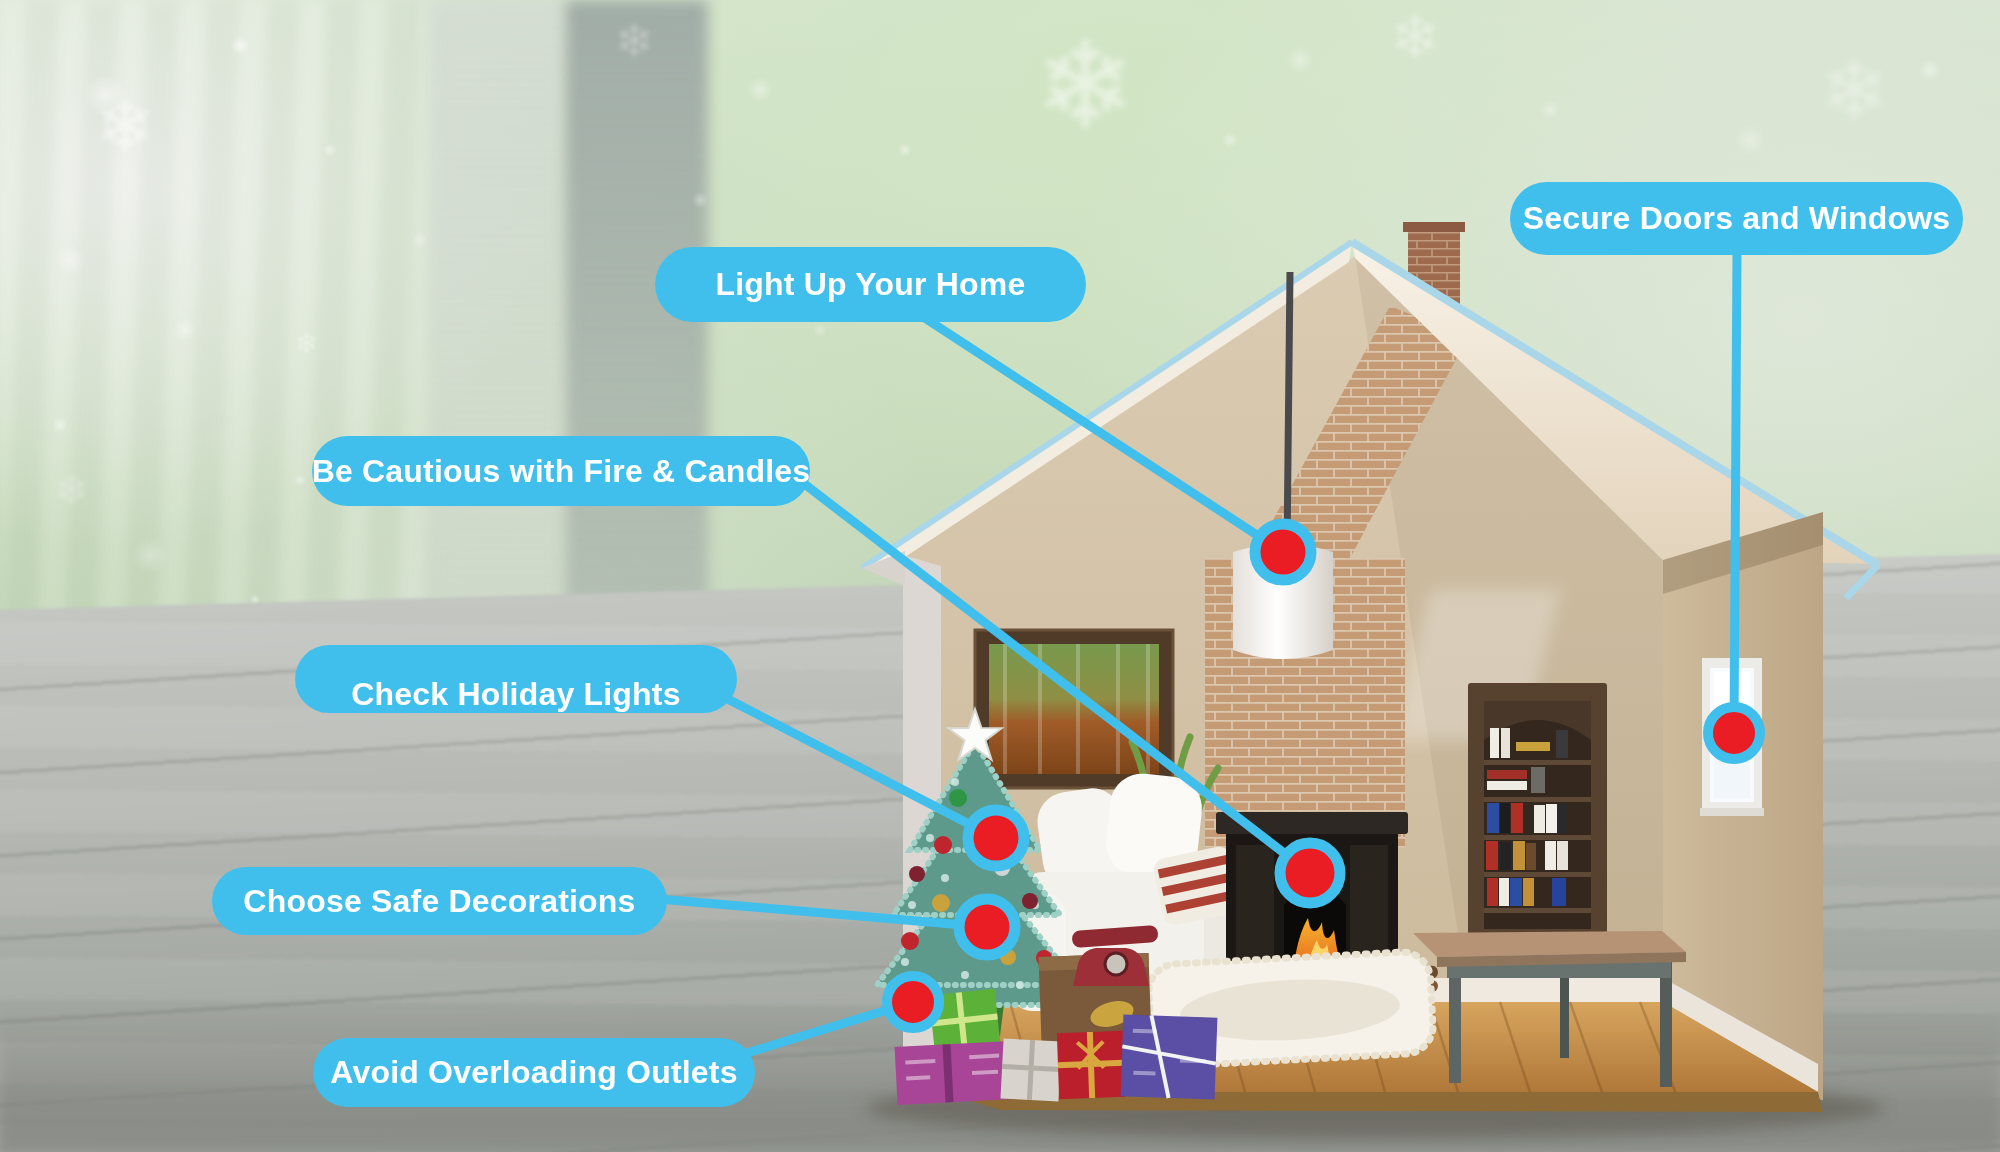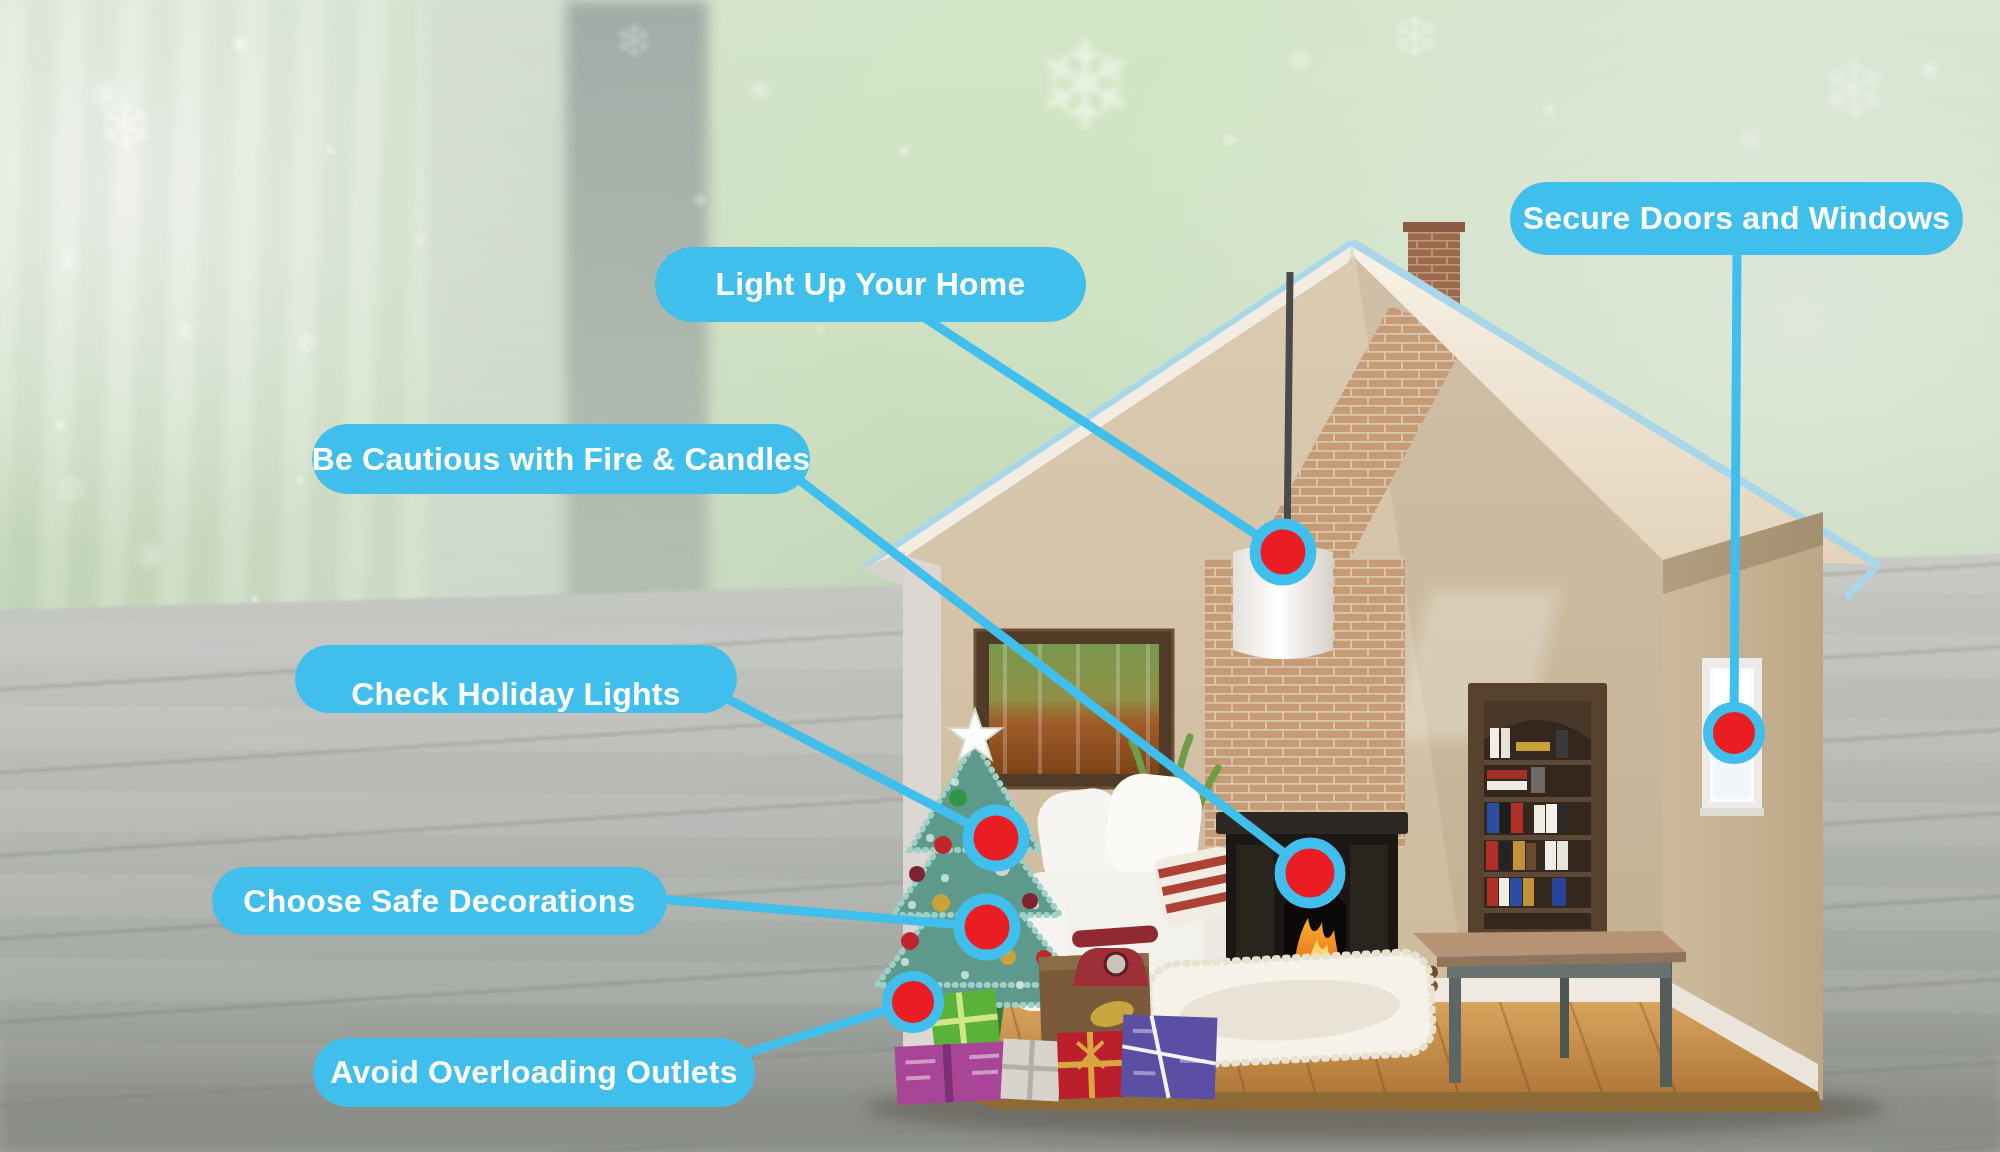--- a/index.html
+++ b/index.html
@@ -376,21 +376,21 @@
       <circle class="dot" cx="913" cy="1002" r="26" stroke-width="10"></circle>
     </g>
   </svg>
 
   <div class="pill" style="left:655px;top:221px;width:431px;height:75px;margin-top:26px;">
       <span>Light Up Your Home</span>
     </div>
   <div class="pill" style="left:1510px;top:182px;width:453px;height:73px;">
       <span>Secure Doors and Windows</span>
     </div>
-  <div class="pill" style="left:312px;top:424px;width:498px;height:70px;justify-content:center;">
+  <div class="pill" style="left:312px;top:436px;width:498px;height:70px;justify-content:center;">
       <span>Be Cautious with Fire &amp; Candles</span>
     </div>
   <div class="pill" style="left:295px;top:645px;width:442px;height:68px;align-items:flex-end;">
       <span>Check Holiday Lights</span>
     </div>
   <div class="pill" style="left:313px;top:1038px;width:442px;height:69px;">
       <span>Avoid Overloading Outlets</span>
     </div>
   <div class="pill" style="left:212px;top:867px;width:455px;height:68px;">
       <span>Choose Safe Decorations</span>

